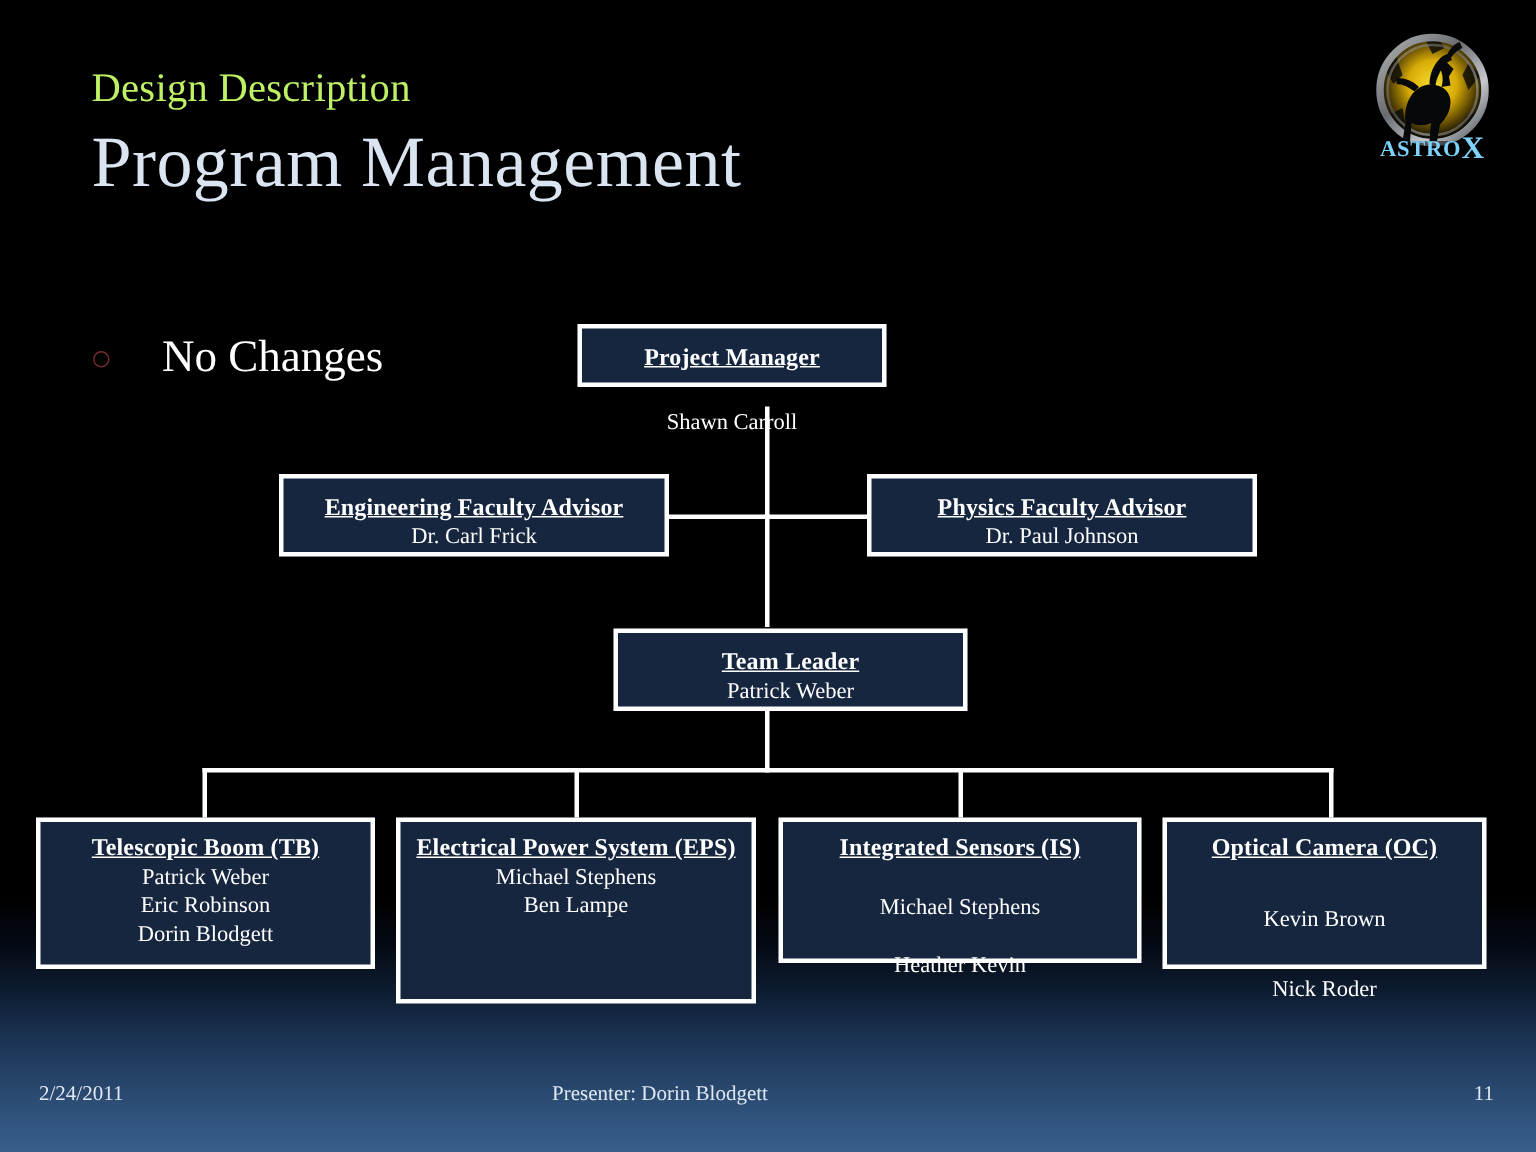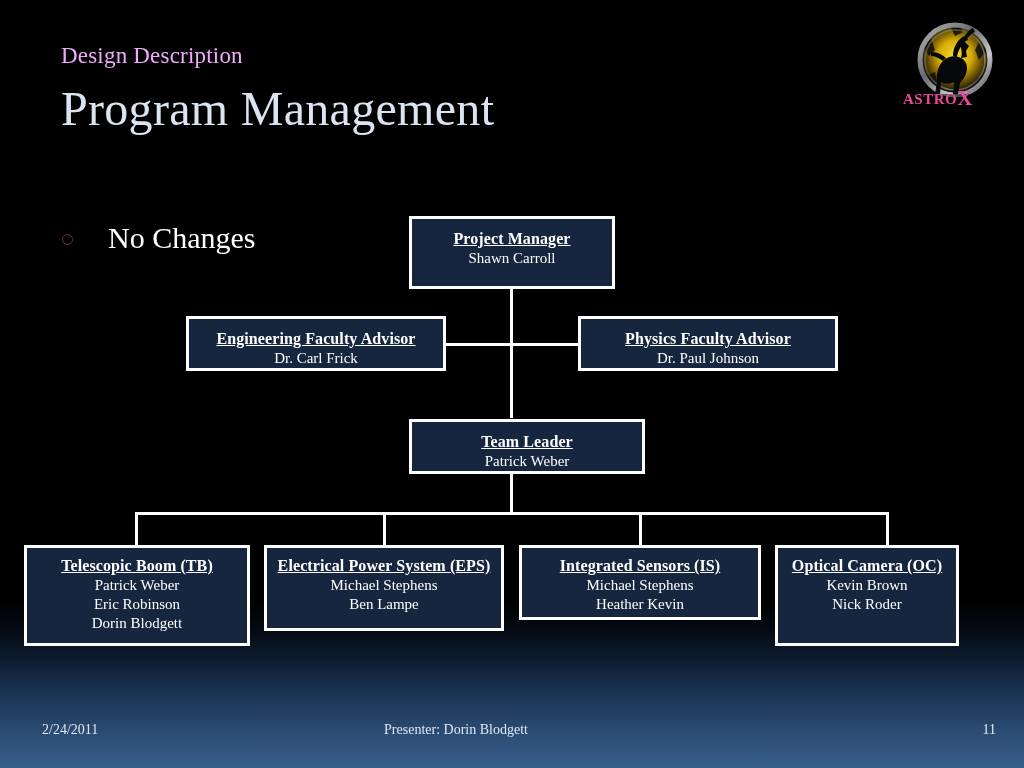--- a/index.html
+++ b/index.html
@@ -38,39 +38,39 @@
     top: 16px;
     width: 104px;
     height: 104px;
   }
   #logo svg { display:block; }
   #logo-wordmark {
     position: absolute;
     left: 0;
     top: 72px;
     width: 104px;
-    text-align: left;
-    color: #ec4899;
+    text-align: center;
+    color: #7dd3fc;
     font-family: "Liberation Serif", serif;
     font-size: 15px;
     font-weight: bold;
     letter-spacing: 0.5px;
     line-height: 1;
   }
   #logo-wordmark .big {
     font-size: 21px;
     vertical-align: -1px;
   }
   
   #eyebrow {
     position: absolute;
     left: 61px;
     top: 43px;
-    font-size: 23px;
-    color: #f0abfc;
+    font-size: 27px;
+    color: #bef264;
     letter-spacing: 0.2px;
     white-space: nowrap;
   }
   #title {
     position: absolute;
     left: 61px;
     top: 83px;
     font-size: 48px;
     color: #dbe5f1;
     letter-spacing: 0.3px;
@@ -140,21 +140,20 @@
     white-space: nowrap;
     line-height: 1.28;
   }
   .orgbox.tall { padding-top: 8px; }
   
   .footer-text {
     position: absolute;
     color: #dfe8f3;
     font-size: 14px;
     white-space: nowrap;
-    margin-left: 16px;
   }
   #footer-date { left: 26px; top: 722px; }
   #footer-presenter { left: 0; top: 722px; width: 880px; text-align: center; }
   #footer-page { right: 28px; top: 722px; }
 </style>
 </head>
 <body>
 
 <div id="slide">
 
@@ -223,21 +222,21 @@
     <div class="conn" style="left:510px; top:474px; width:3px; height:41px;"></div>
 
     <div class="conn" style="left:135px; top:512px; width:754px; height:3px;"></div>
 
     <div class="conn" style="left:135px; top:512px; width:3px; height:34px;"></div>
     <div class="conn" style="left:383px; top:512px; width:3px; height:34px;"></div>
     <div class="conn" style="left:639px; top:512px; width:3px; height:34px;"></div>
     <div class="conn" style="left:886px; top:512px; width:3px; height:34px;"></div>
   </div>
 
-  <div class="orgbox" style="left:409px; top:216px; width:206px; height:73px;">
+  <div class="orgbox" style="left:385px; top:216px; width:206px; height:42px;gap:24px;">
     <div class="ob-title">Project Manager</div>
     <div class="ob-member">Shawn Carroll</div>
   </div>
 
   <div class="orgbox" style="left:186px; top:316px; width:260px; height:55px;">
     <div class="ob-title">Engineering Faculty Advisor</div>
     <div class="ob-member">Dr. Carl Frick</div>
   </div>
 
   <div class="orgbox" style="left:578px; top:316px; width:260px; height:55px;">
@@ -250,33 +249,33 @@
     <div class="ob-member">Patrick Weber</div>
   </div>
 
   <div class="orgbox tall" style="left:24px; top:545px; width:226px; height:101px;">
     <div class="ob-title">Telescopic Boom (TB)</div>
     <div class="ob-member">Patrick Weber</div>
     <div class="ob-member">Eric Robinson</div>
     <div class="ob-member">Dorin Blodgett</div>
   </div>
 
-  <div class="orgbox tall" style="left:264px; top:545px; width:240px; height:86px;">
+  <div class="orgbox tall" style="left:264px; top:545px; width:240px; height:124px;">
     <div class="ob-title">Electrical Power System (EPS)</div>
     <div class="ob-member">Michael Stephens</div>
     <div class="ob-member">Ben Lampe</div>
   </div>
 
-  <div class="orgbox tall" style="left:519px; top:545px; width:242px; height:75px;">
+  <div class="orgbox tall" style="left:519px; top:545px; width:242px; height:97px;gap:20px;">
     <div class="ob-title">Integrated Sensors (IS)</div>
     <div class="ob-member">Michael Stephens</div>
     <div class="ob-member">Heather Kevin</div>
   </div>
 
-  <div class="orgbox tall" style="left:775px; top:545px; width:184px; height:101px;">
+  <div class="orgbox tall" style="left:775px; top:545px; width:216px; height:101px;gap:28px;">
     <div class="ob-title">Optical Camera (OC)</div>
     <div class="ob-member">Kevin Brown</div>
     <div class="ob-member">Nick Roder</div>
   </div>
 
   <div class="footer-text" id="footer-date">2/24/2011</div>
   <div class="footer-text" id="footer-presenter">Presenter: Dorin Blodgett</div>
   <div class="footer-text" id="footer-page">11</div>
 
 </div>

